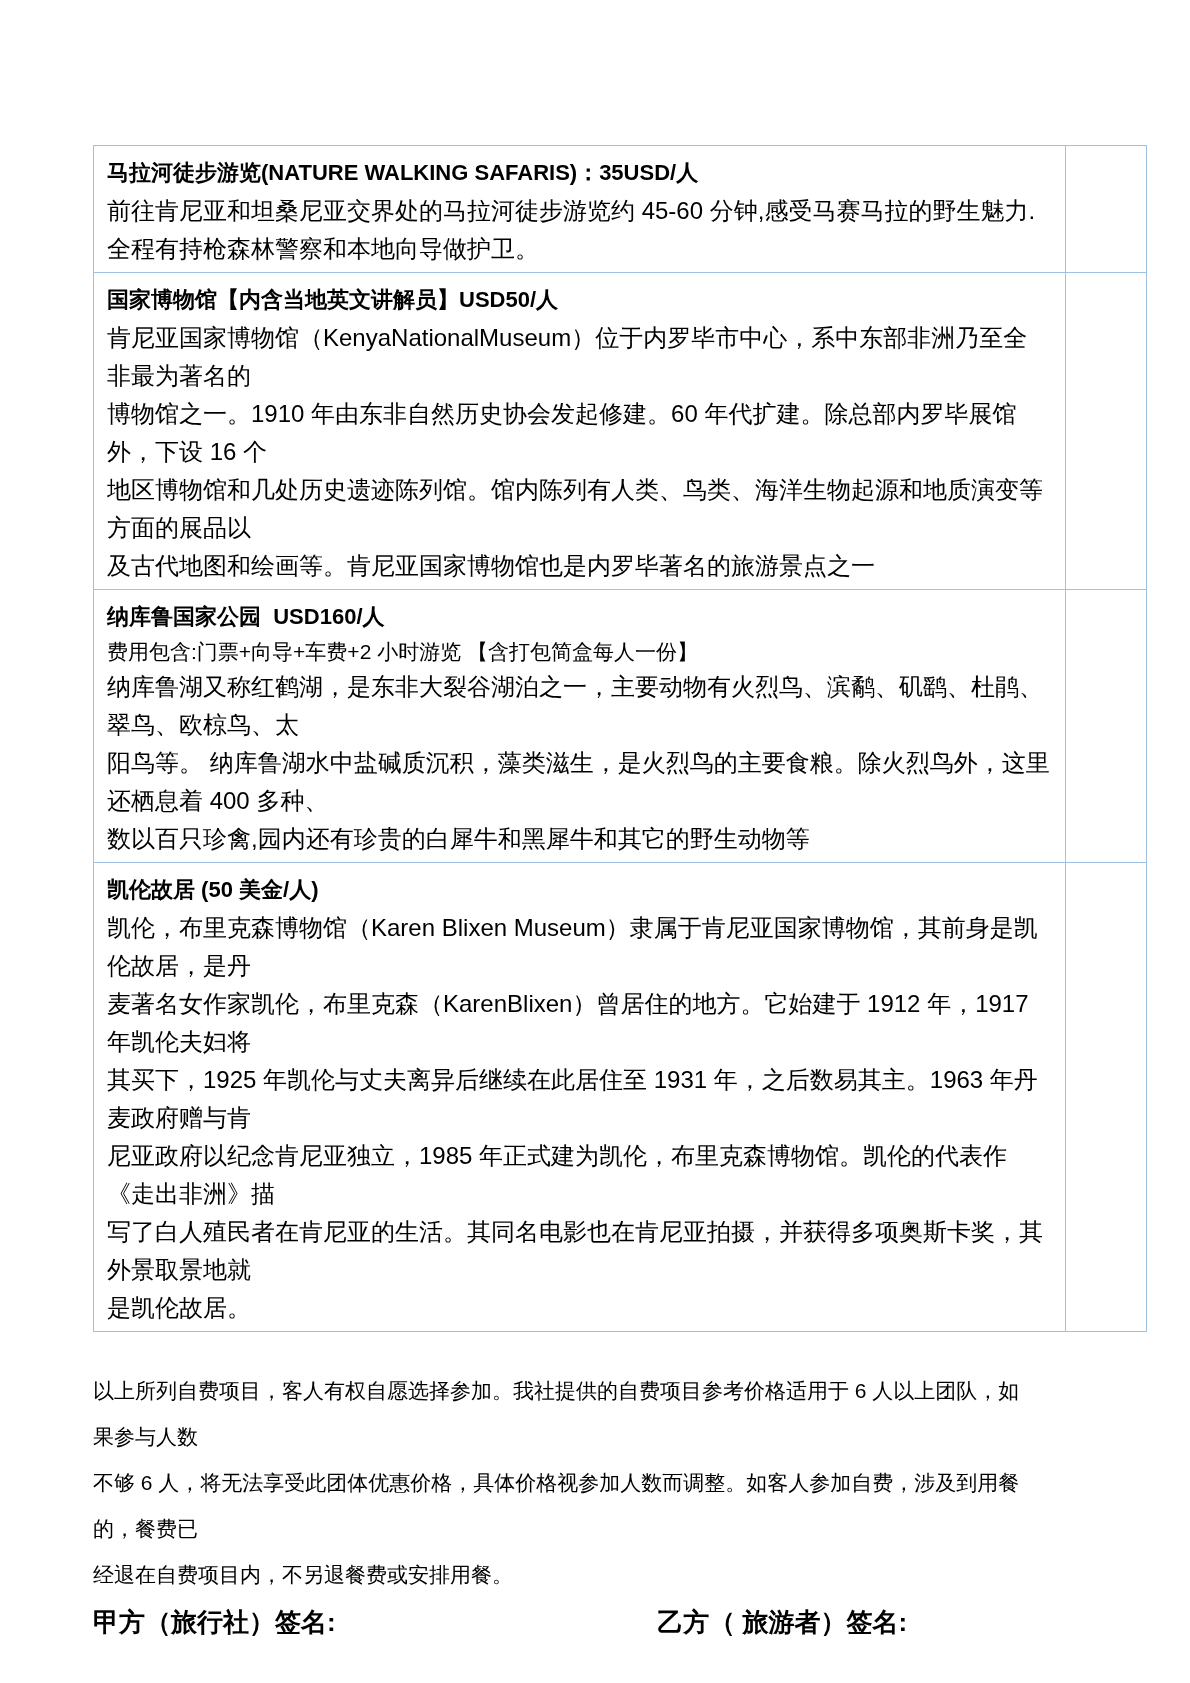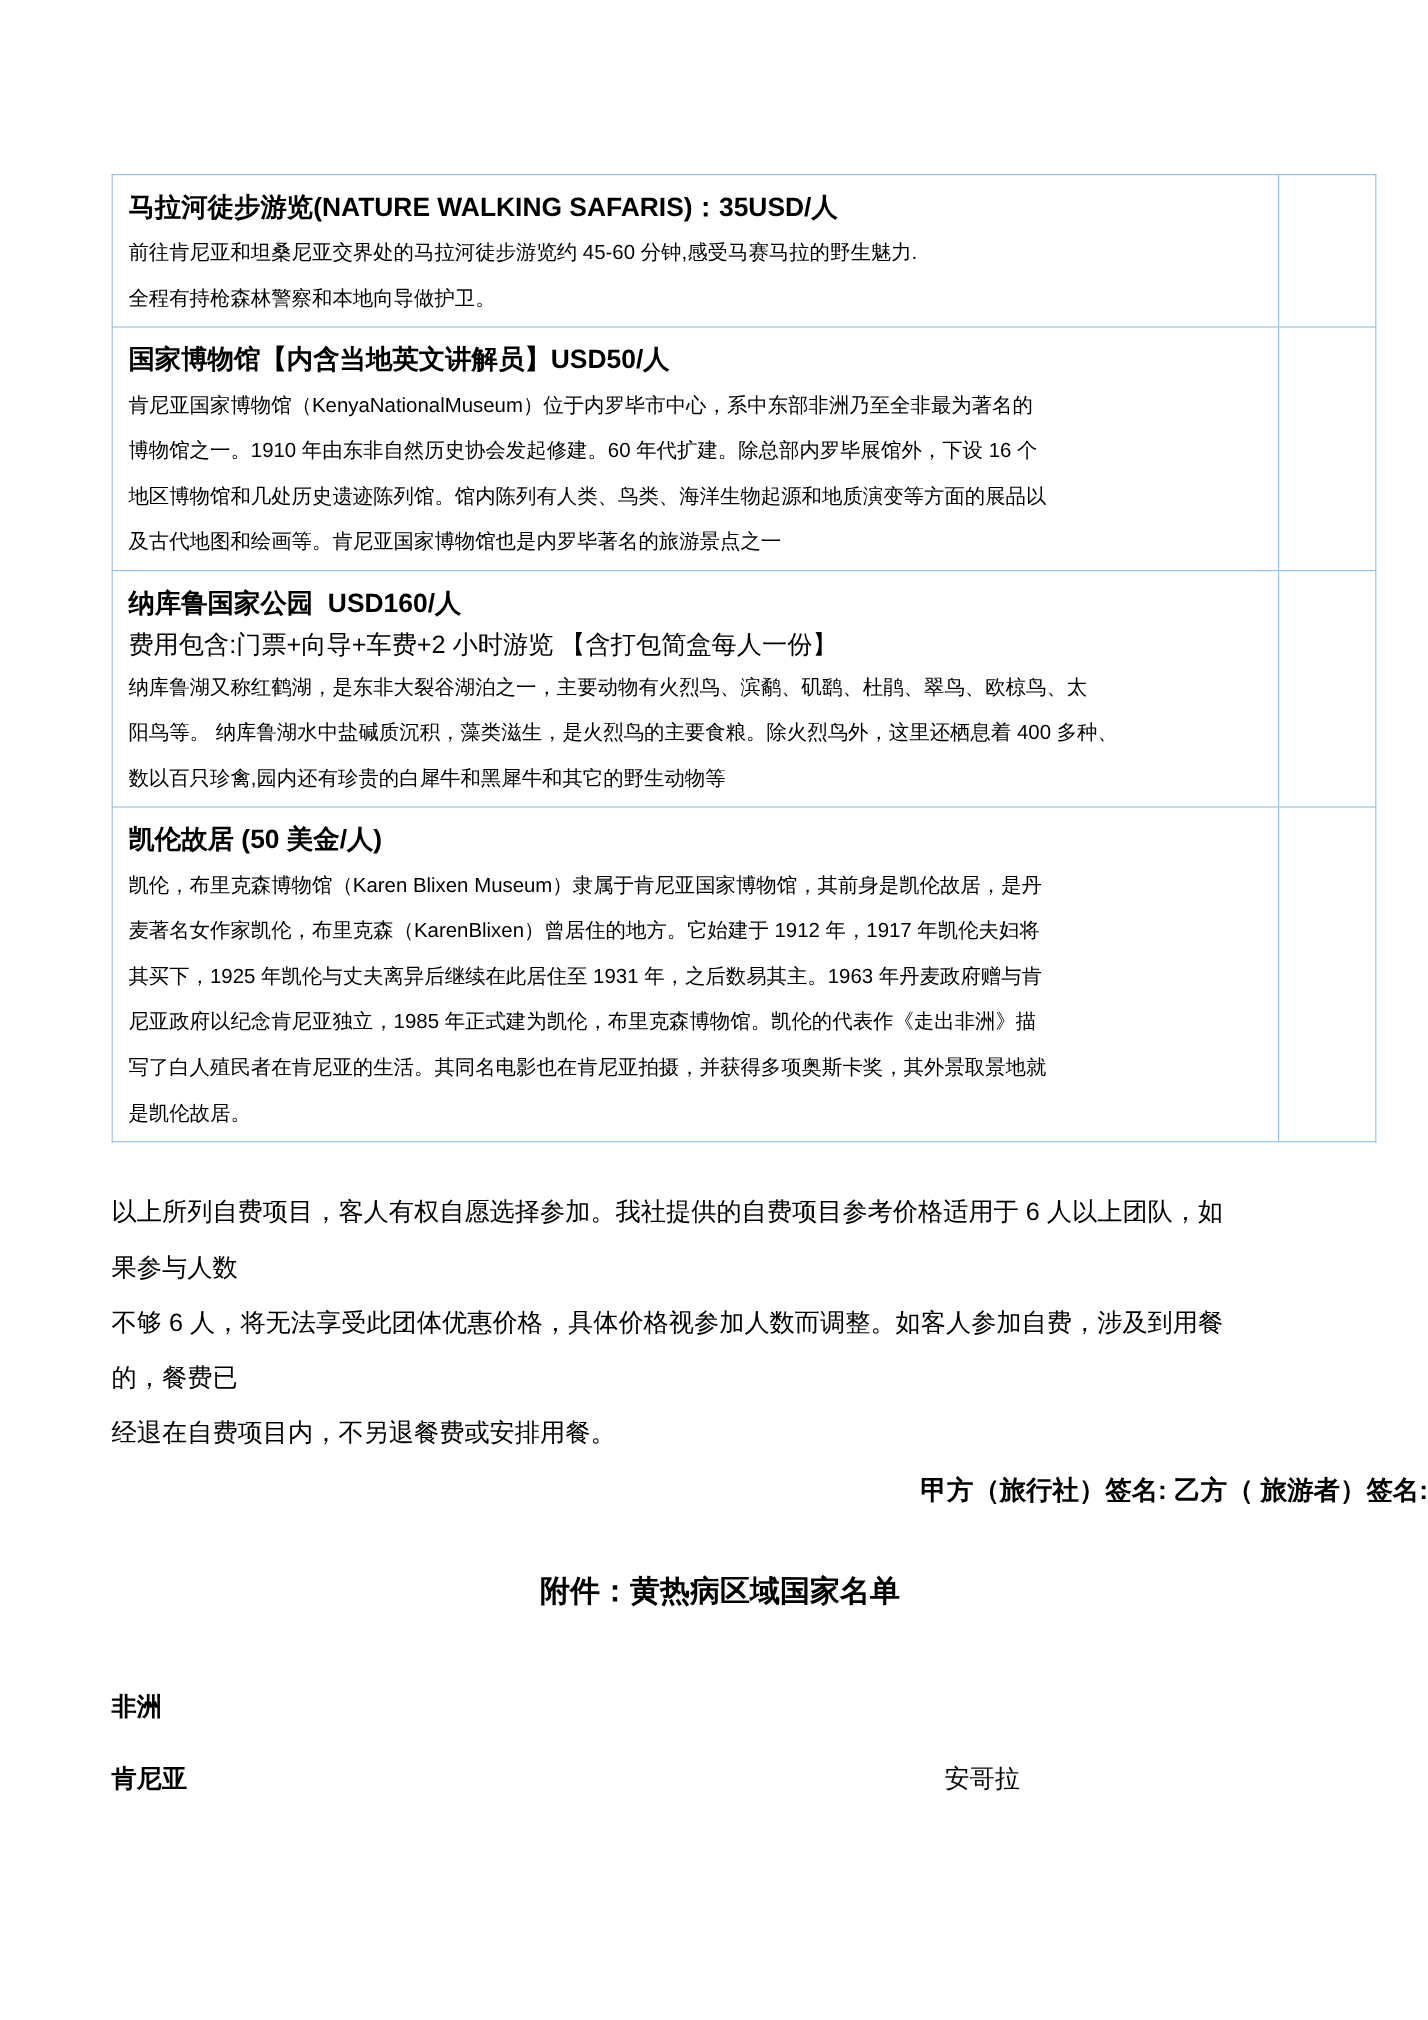--- a/index.html
+++ b/index.html
@@ -33,21 +33,21 @@
     font-size: 22px;
     line-height: 38px;
     white-space: pre-wrap;
   }
   .row-subtitle {
     font-size: 21px;
     line-height: 32px;
     white-space: pre-wrap;
   }
   .row-body {
-    font-size: 17px;
+    font-size: 24px;
     line-height: 38px;
     white-space: pre-line;
   }
 
   
   .notes {
     margin: 36px 0 0 93px;
     width: 935px;
     font-size: 21px;
     line-height: 46px;
@@ -57,23 +57,22 @@
   
   .contract-place {
     margin: 0 0 0 93px;
     font-weight: 700;
     font-size: 22px;
     line-height: 36px;
   }
   .signatures {
     margin: 6px 0 0 93px;
     font-weight: 700;
-    font-size: 22px;
+    font-size: 26px;
     line-height: 36px;
-    text-align: right;
   }
   .party-a { display: inline-block; width: 557px; }
   .party-b { display: inline-block; }
 
   
   .appendix-title {
     margin: 46px 0 0 93px;
     width: 1014px;
     text-align: center;
     font-weight: 700;

